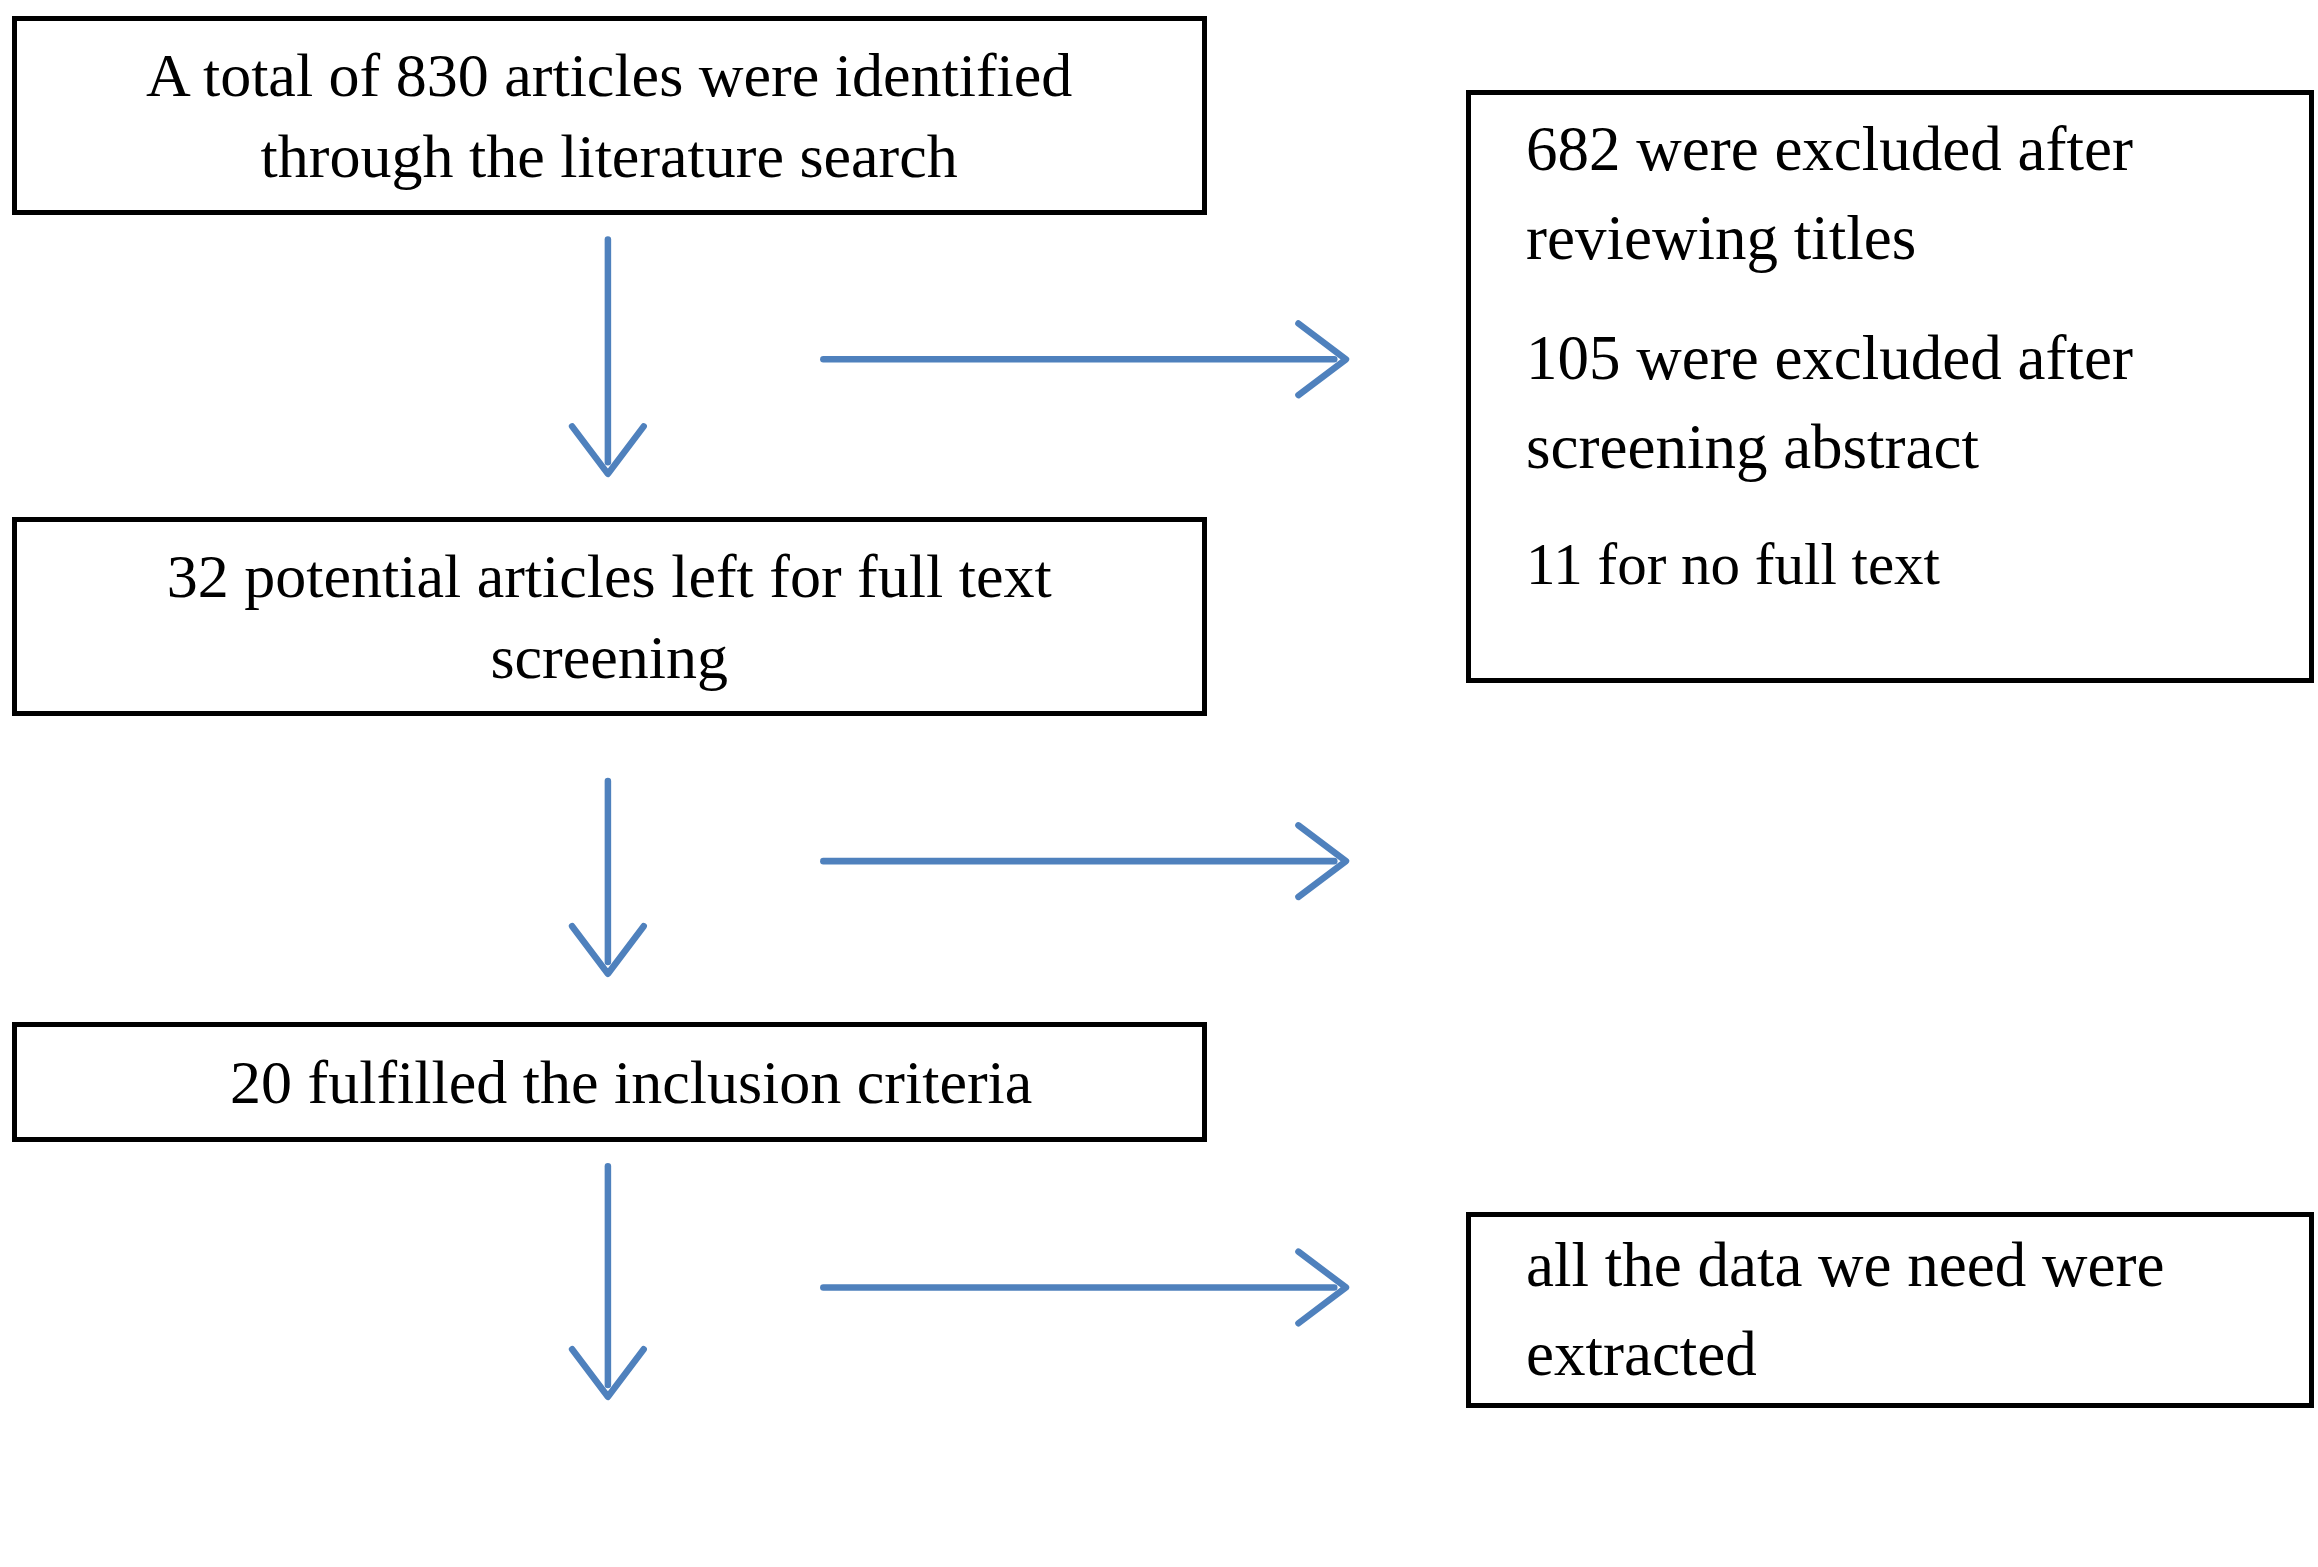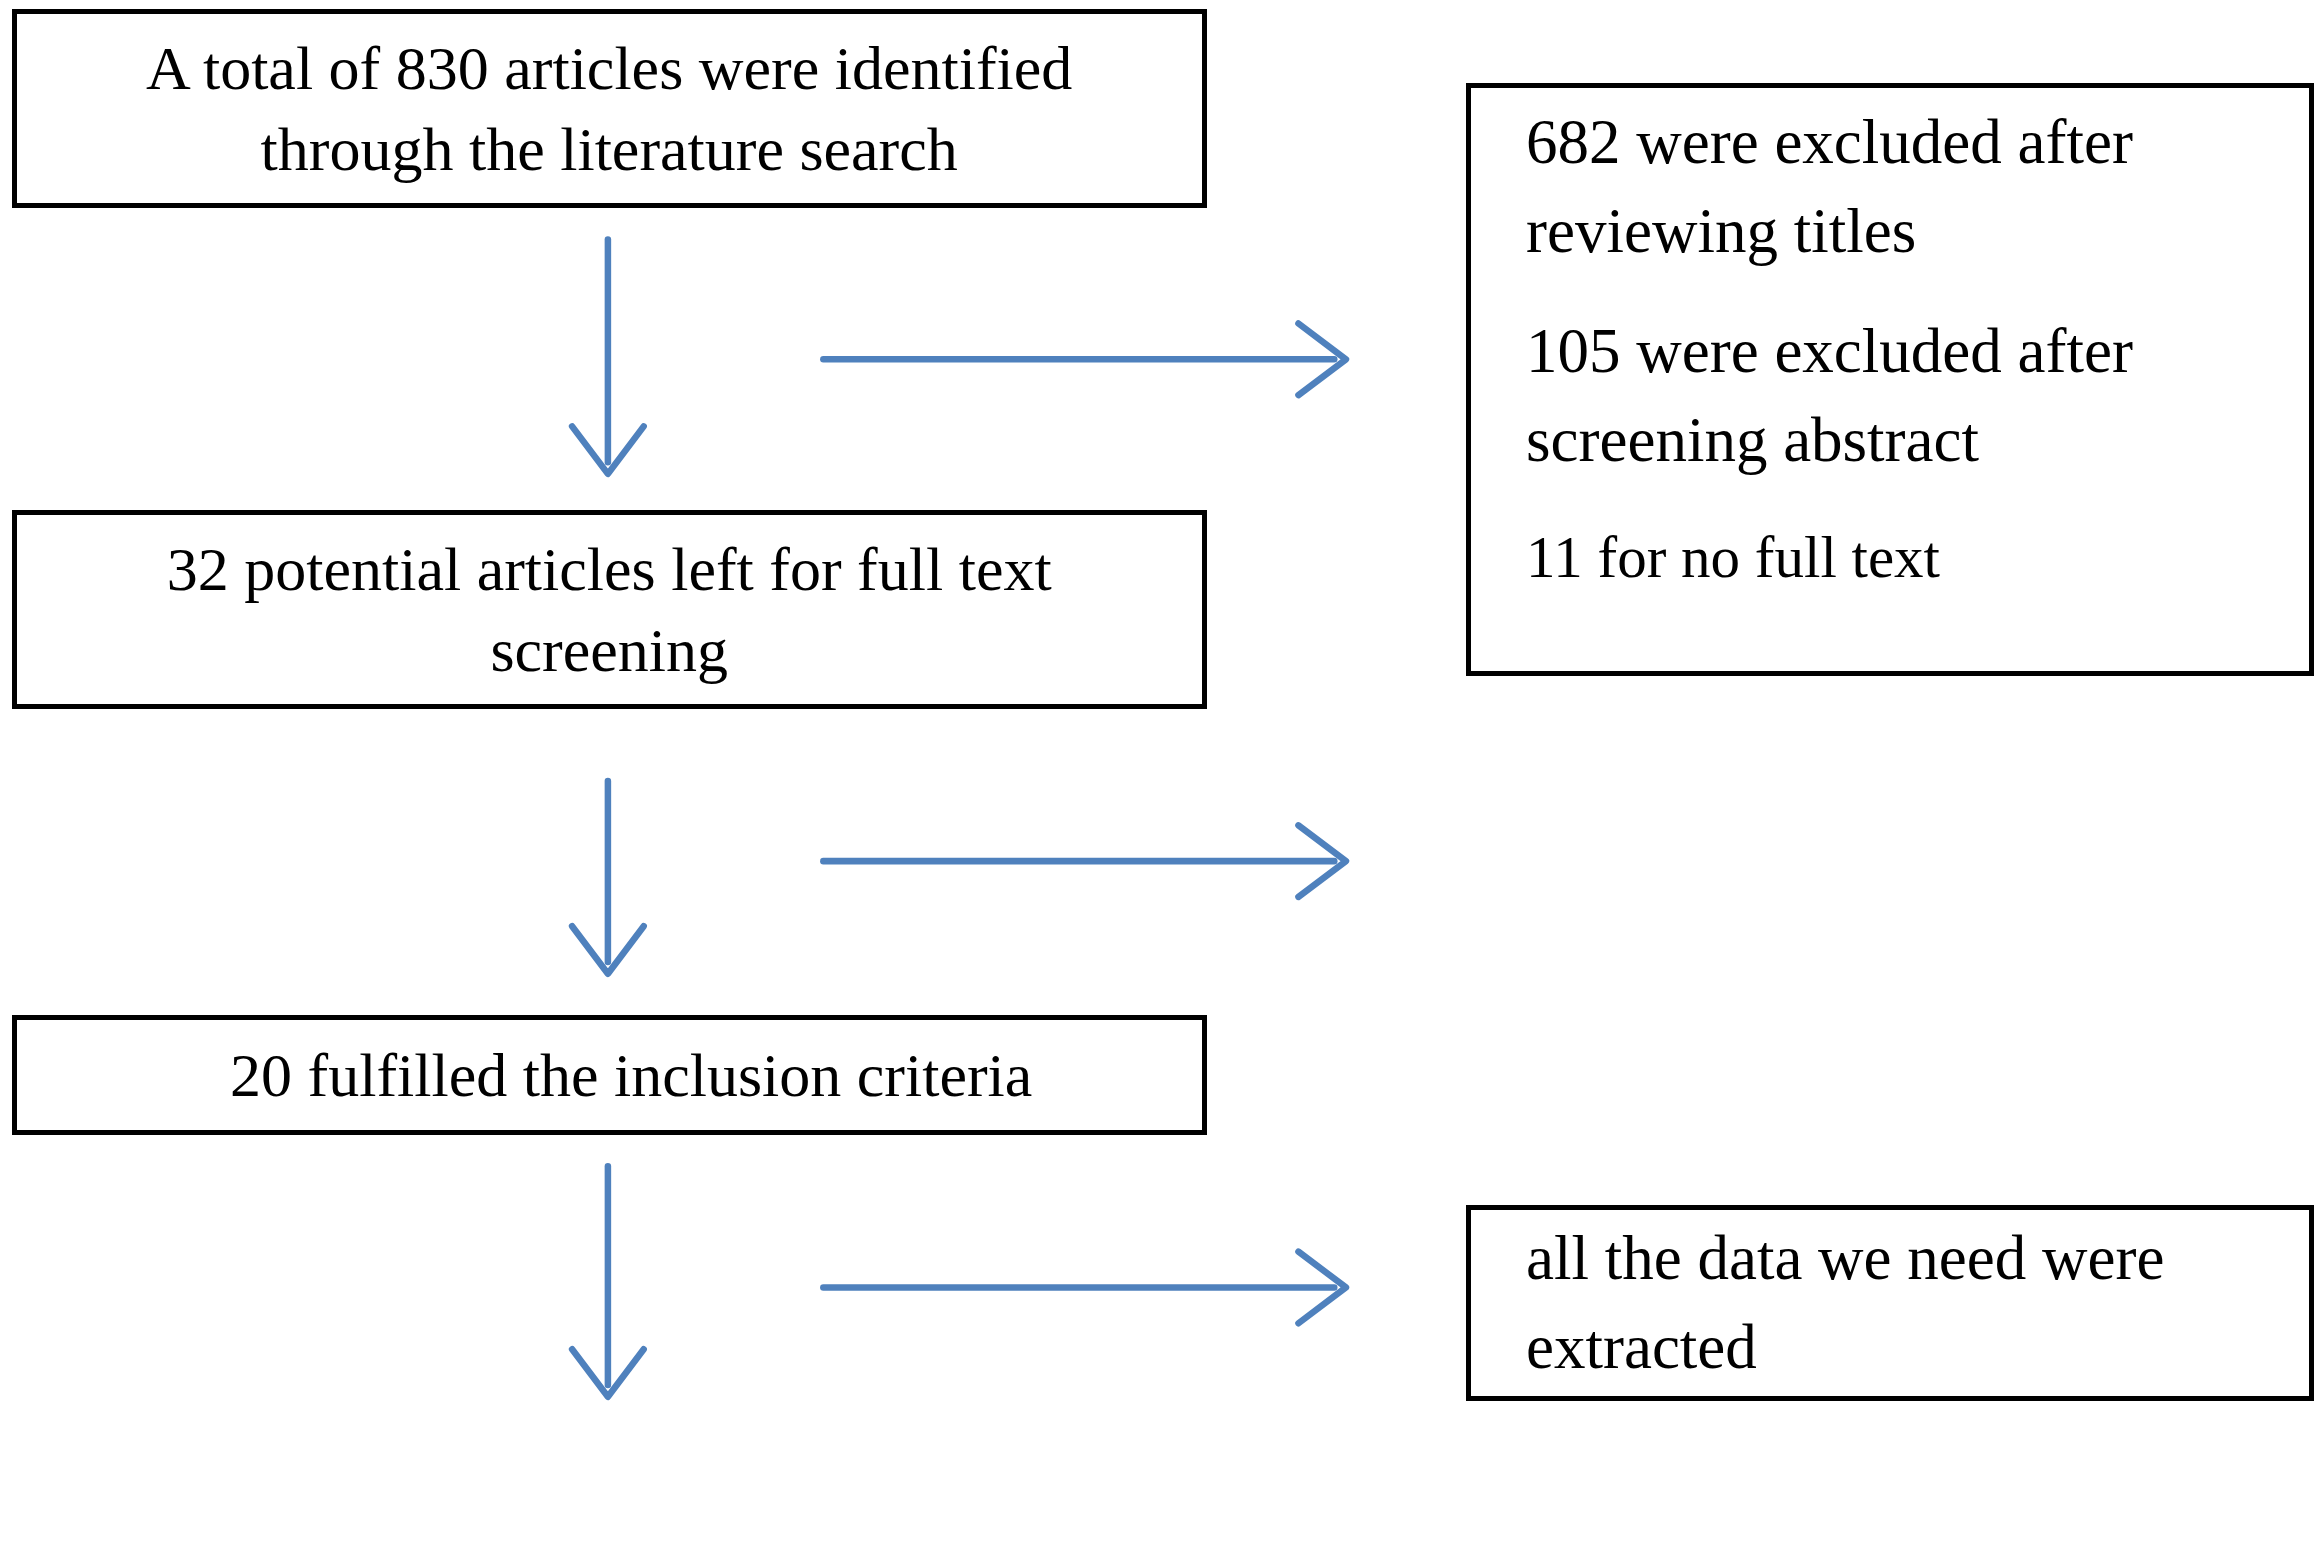--- a/index.html
+++ b/index.html
@@ -13,20 +13,21 @@
     font-family: "Liberation Serif", "DejaVu Serif", serif;
     overflow: hidden;
   }
   .box {
     position: absolute;
     background: #ffffff;
     border: 5.9px solid #000000;
     display: flex;
     flex-direction: column;
     justify-content: center;
+    margin-top: 7px;
   }
   .box.center {
     align-items: center;
     text-align: center;
   }
   .box .line {
     display: block;
     white-space: nowrap;
   }
   .main-box .line {

